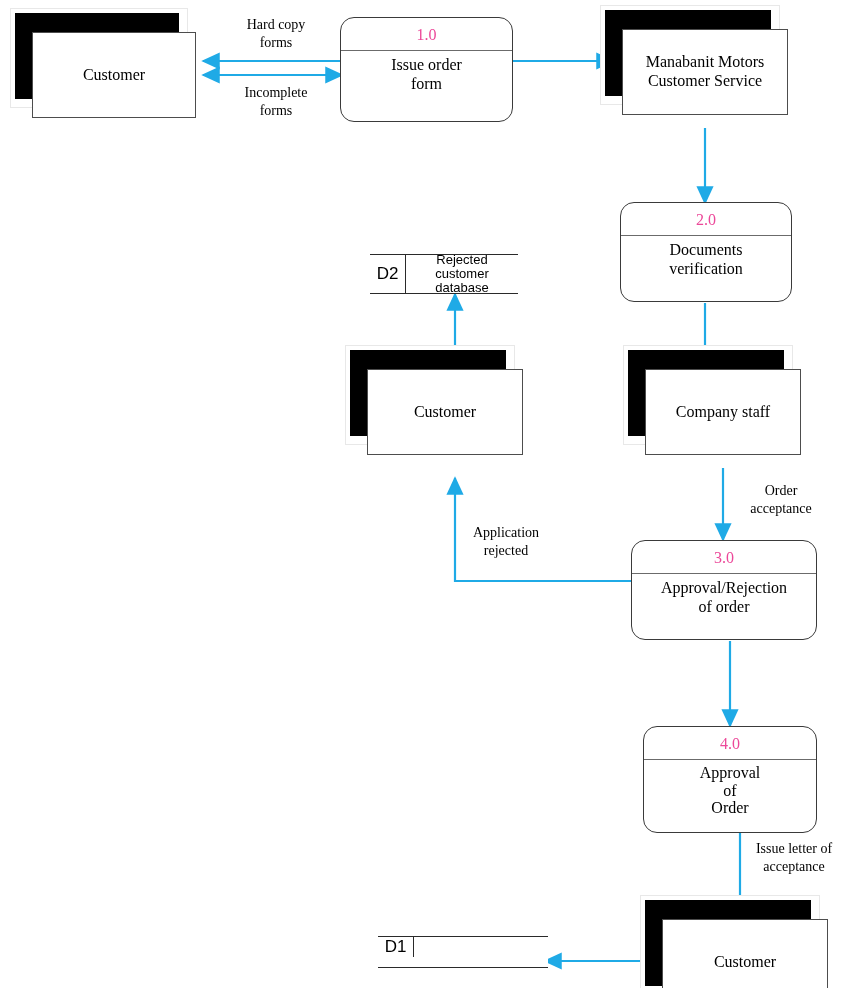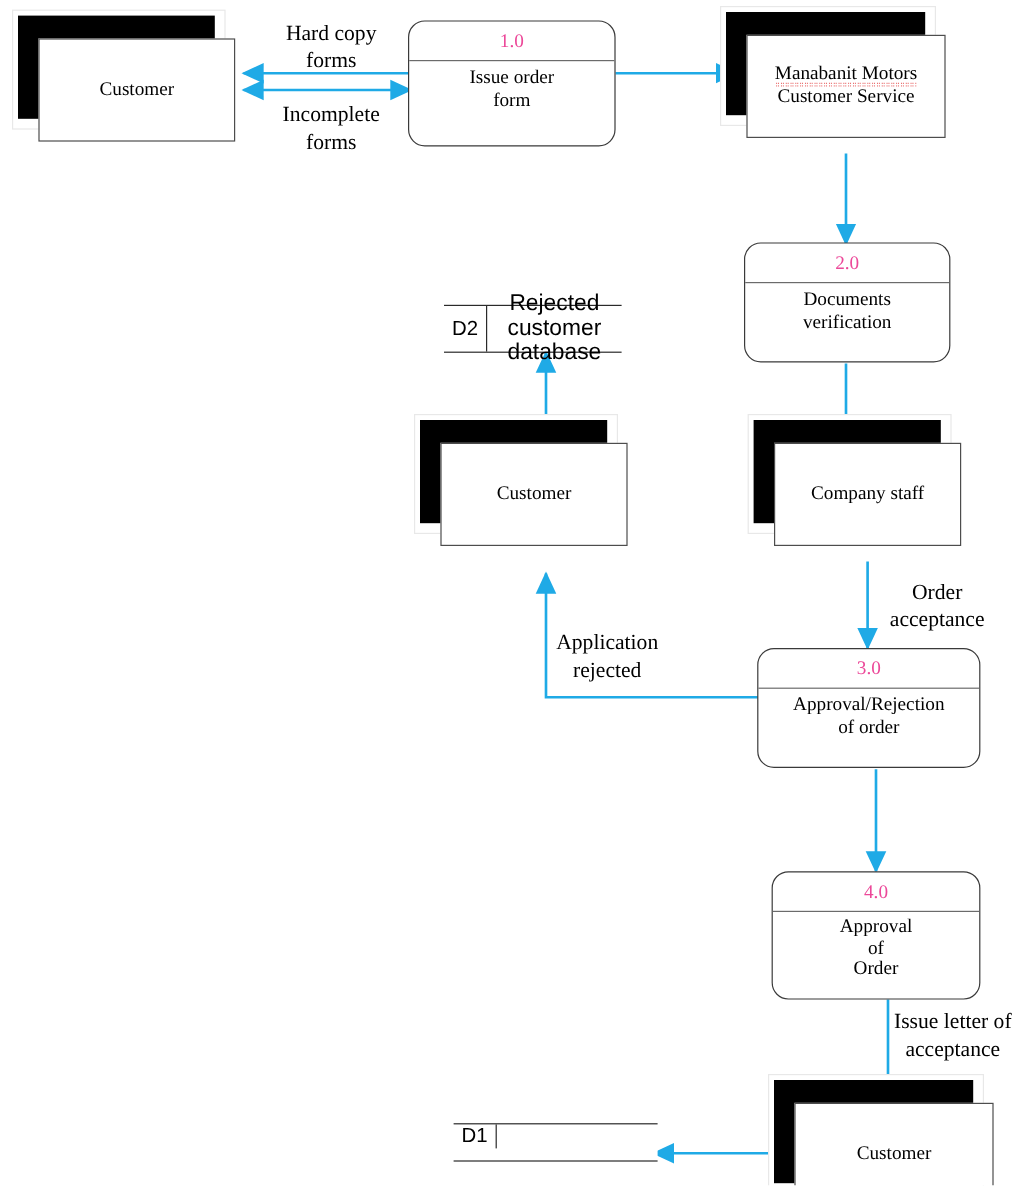--- a/index.html
+++ b/index.html
@@ -126,31 +126,31 @@
     font-size: 17px;
     color: #000000;
     box-sizing: border-box;
   }
   .datastore .ds-name {
     flex: 1;
     display: flex;
     align-items: center;
     justify-content: center;
     text-align: center;
-    font-size: 19px;
+    font-size: 13px;
     color: #000000;
     line-height: 1.1;
     padding: 0 4px;
     box-sizing: border-box;
   }
 
   
   .flow-label {
     position: absolute;
-    font-size: 18px;
+    font-size: 14px;
     color: #000000;
     text-align: center;
     line-height: 1.25;
     white-space: nowrap;
   }
 
   
   #arrows {
     position: absolute;
     left: 0;

